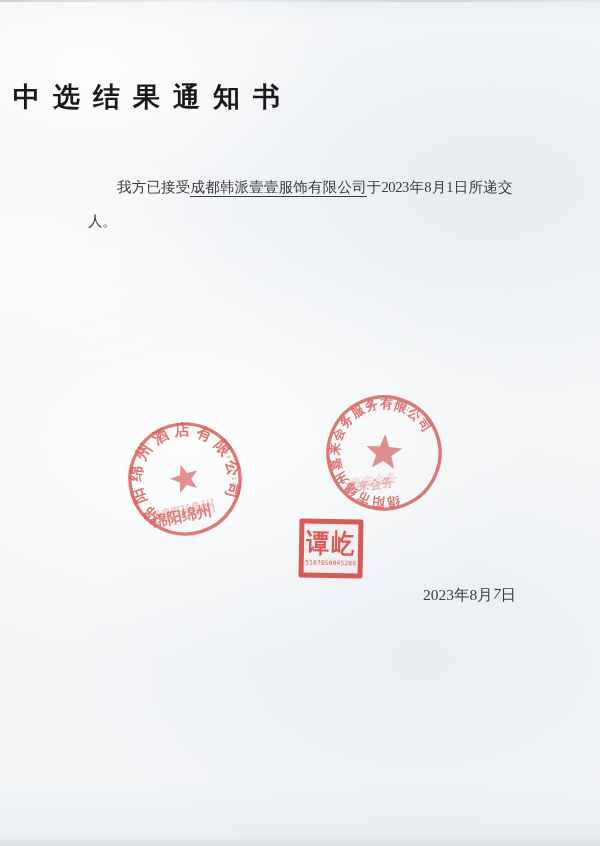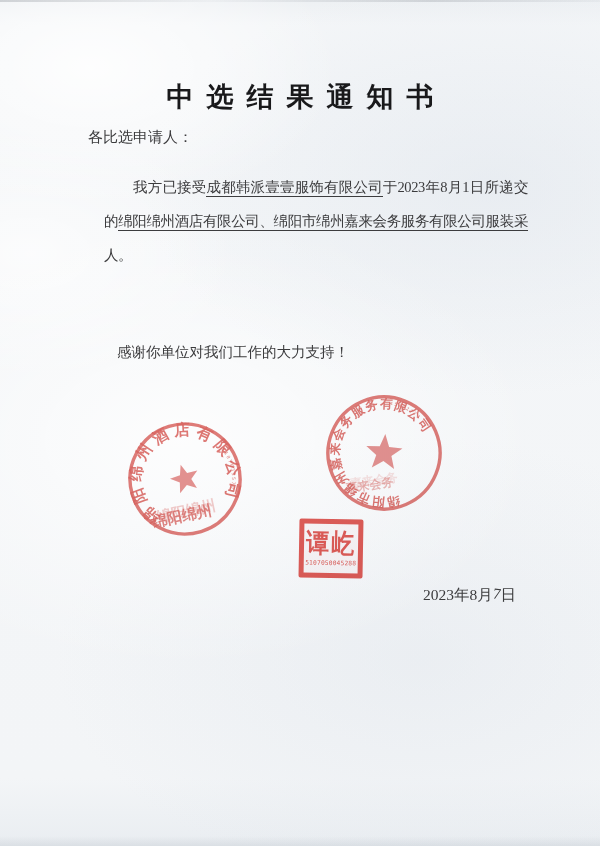--- a/index.html
+++ b/index.html
@@ -17,25 +17,25 @@
       radial-gradient(300px 180px at 5% 30%, rgba(255,255,255,.7), rgba(255,255,255,0) 70%),
       linear-gradient(180deg,#edf0f3 0%,#f4f6f8 3%,#f3f5f7 92%,#e9edf1 100%);
   }
   .top-edge{position:absolute;top:0;left:0;right:0;height:2px;
     background:linear-gradient(90deg,rgba(110,116,124,.5),rgba(170,176,183,.15) 35%,rgba(120,126,134,.45) 72%,rgba(170,176,183,.2));
     opacity:.55;}
   .bottom-edge{position:absolute;bottom:0;left:0;right:0;height:10px;
     background:linear-gradient(180deg,rgba(200,206,213,0),rgba(200,206,213,.45));}
   .title{
     position:absolute;top:80px;left:0;width:100%;
-    text-align:center;font-size:27px;line-height:34px;font-weight:700;
+    text-align:left;font-size:27px;line-height:34px;font-weight:700;
     letter-spacing:13px;text-indent:13px;color:#19191b;
   }
   .salutation{position:absolute;left:88px;top:127px;font-size:15px;line-height:20px;}
-  .paragraph{position:absolute;left:88px;top:170px;width:424px;font-size:14.5px;letter-spacing:-0.4px;margin-left:16px;}
+  .paragraph{position:absolute;left:88px;top:170px;width:424px;font-size:14.5px;letter-spacing:-0.4px;}
   .bline{height:34px;line-height:34px;text-align:justify;text-align-last:justify;white-space:nowrap;}
   .bline.indent{text-indent:29px;}
   .bline.last{text-align-last:left;}
   .u{border-bottom:1.2px solid #3c3c3e;padding-bottom:1px;}
   .thanks{position:absolute;left:117px;top:342px;font-size:14.5px;line-height:20px;}
   .selector-line{position:absolute;left:88px;top:484px;font-size:12.8px;letter-spacing:-0.6px;line-height:18px;white-space:nowrap;}
   .legal-line{position:absolute;left:160px;top:530px;font-size:14px;line-height:19px;white-space:nowrap;}
   .sig-blank{display:inline-block;width:168px;border-bottom:1.1px solid #47474a;height:14px;vertical-align:baseline;}
   .date-line{position:absolute;left:423px;top:584px;font-size:15.5px;line-height:21px;}
   .hand-day{display:inline-block;transform:rotate(9deg) translateY(-1px);font-weight:400;}
@@ -58,29 +58,26 @@
 </style>
 </head>
 <body>
 
 <div class="page">
   <div class="top-edge"></div>
   <div class="bottom-edge"></div>
 
   <div class="title">中选结果通知书</div>
 
-  <div class="salutation">各比选申请人：</div>
 
   <div class="paragraph" id="body-paragraph">
       <div class="bline indent"><span>我方已接受</span><span class="u">成都韩派壹壹服饰有限公司</span><span>于2023年8月1日所递交</span></div>
-      <div class="bline"><span>的</span><span class="u">绵阳绵州酒店有限公司、绵阳市绵州嘉来会务服务有限公司服装采</span></div>
       <div class="bline last"><span>人。</span></div>
     </div>
 
-  <div class="thanks">感谢你单位对我们工作的大力支持！</div>
 
   <div class="seal seal-hotel" id="seal-hotel">
       <svg viewBox="-70 -70 140 140" width="140" height="140">
         <defs>
           <path id="seal-hotel-arc" d="M -33.71 28.28 A 44 44 0 1 1 33.71 28.28" fill="none"></path>
         </defs>
         <defs>
           <path id="seal-hotel-ser" d="M 43.58 -17.61 A 47 47 0 0 1 8.16 46.29" fill="none"></path>
         </defs>
         <g transform="rotate(-17)">

